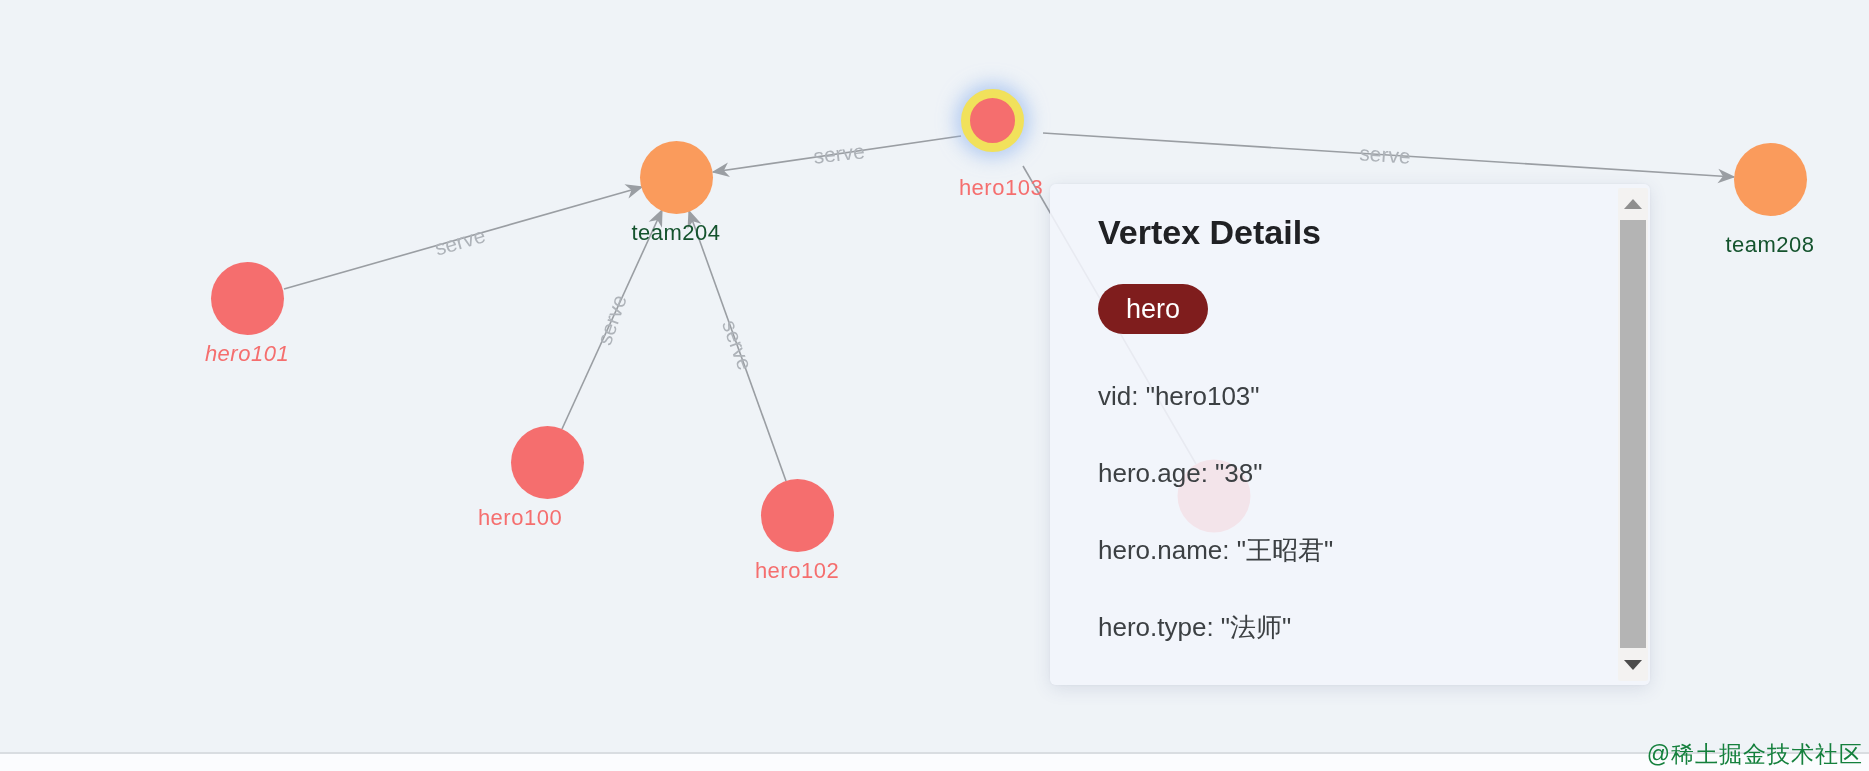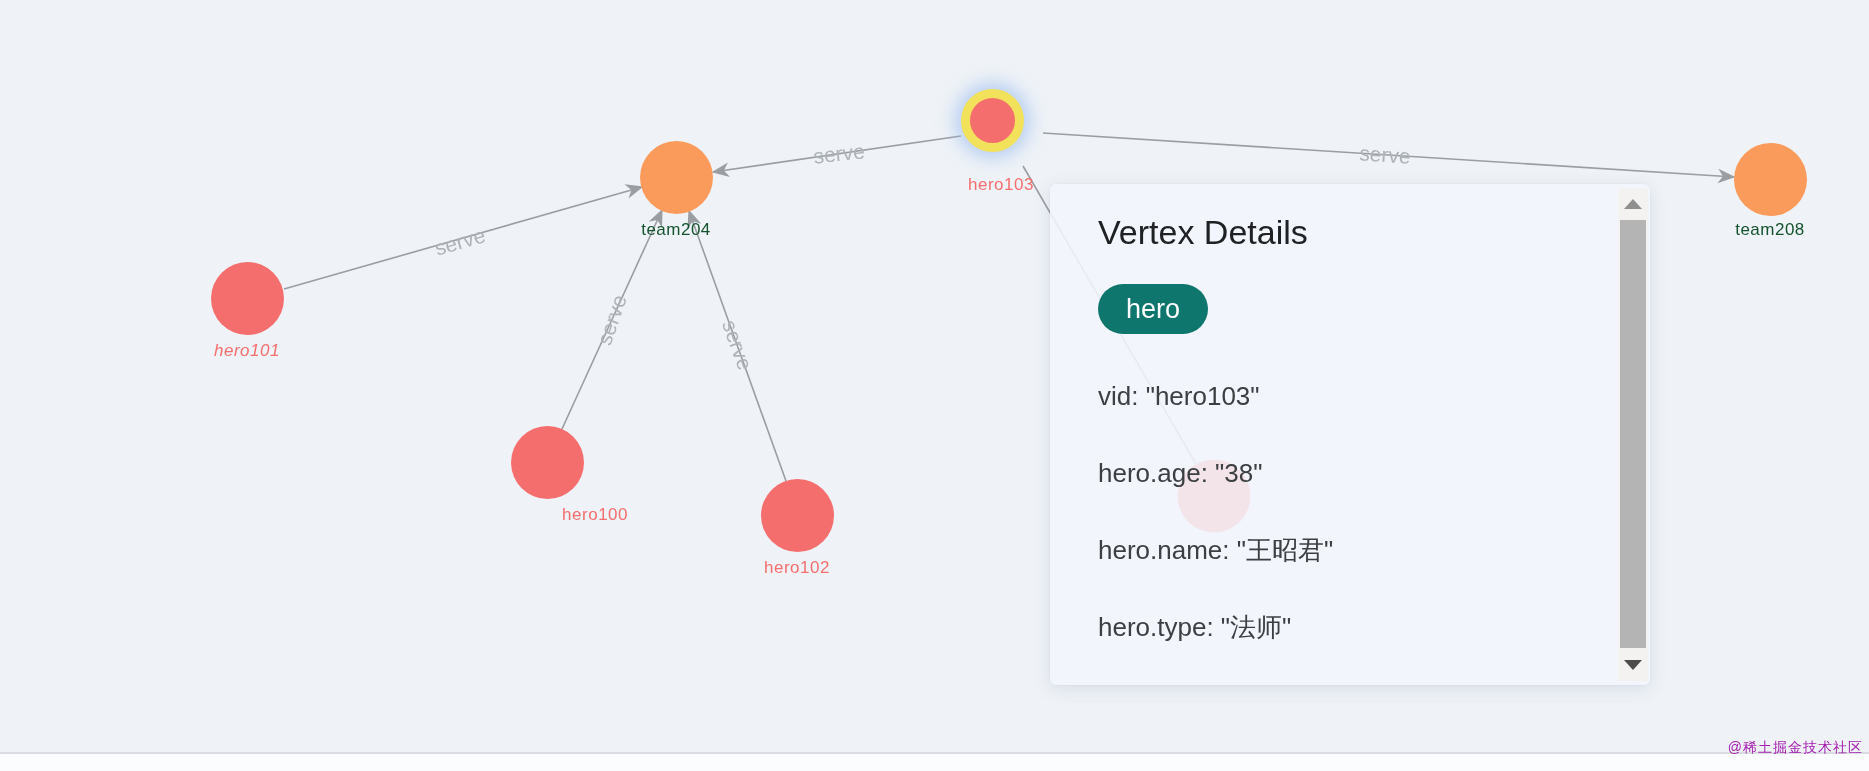--- a/index.html
+++ b/index.html
@@ -14,43 +14,43 @@
   .node{position:absolute;border-radius:50%;z-index:3;cursor:pointer;}
   .node.hero{width:73px;height:73px;background:#f56e6e;}
   .node.team{width:73px;height:73px;background:#fa9b5c;}
   .node.selected{
     width:63px;height:63px;background:#f56e6e;
     border:9px solid #f1e15b;
     box-shadow:0 0 18px 6px rgba(150,184,238,0.65);
   }
   .node-label{
     position:absolute;z-index:3;width:140px;margin-left:-70px;
-    text-align:center;font-size:17px;letter-spacing:.5px;
+    text-align:center;font-size:22px;letter-spacing:.5px;
   }
   .node-label.hero{color:#f56e6e;}
   .node-label.team{color:#14532d;}
   
   .edge-label{
     position:absolute;z-index:2;color:#aeb3b9;font-size:21px;
     transform-origin:center;white-space:nowrap;
   }
   
   .panel{
     position:absolute;left:1050px;top:184px;width:600px;height:501px;
     background:rgba(242,245,252,0.88);
     border-radius:6px;z-index:5;
     box-shadow:0 4px 18px rgba(60,80,120,0.13), 0 0 2px rgba(60,80,120,0.08);
     padding:26px 80px 0 48px;
   }
   .panel-title{
-    font-size:34px;color:#202124;line-height:44px;font-weight:400;
+    font-size:34px;color:#202124;line-height:44px;font-weight:700;
   }
   .tag-pill{
     display:inline-block;margin-top:30px;height:50px;line-height:50px;
-    padding:0 28px;border-radius:25px;background:#0f766e;color:#ffffff;
+    padding:0 28px;border-radius:25px;background:#7f1d1d;color:#ffffff;
     font-size:27px;
   }
   .prop-line{
     margin-top:47px;font-size:26px;color:#3c4043;line-height:30px;
     white-space:nowrap;
   }
   .prop-line:first-of-type{margin-top:52px;}
   
   .scrollbar{
     position:absolute;top:4px;right:2px;width:30px;height:493px;
@@ -63,21 +63,21 @@
   .tri-down{width:0;height:0;border-left:9px solid transparent;border-right:9px solid transparent;border-top:10px solid #4c4c4c;}
   .sb-thumb{
     position:absolute;left:2px;top:32px;width:26px;height:428px;
     background:#b4b4b4;cursor:pointer;
   }
   
   .bottom-border{position:absolute;left:0;top:752px;width:1869px;height:2px;background:#d9dde1;z-index:7;}
   .bottom-strip{position:absolute;left:0;top:754px;width:1869px;height:17px;background:#fbfcfe;z-index:7;}
   .watermark{
     position:absolute;right:6px;top:739px;z-index:8;
-    font-size:14px;color:#a21caf;letter-spacing:1px;
+    font-size:23px;color:#15803d;letter-spacing:1px;
   }
 </style>
 </head>
 <body>
 
 <div class="canvas">
 
   <svg class="edge-layer" width="1869" height="771">
     <defs>
       <marker id="arrow" viewBox="0 0 14 12" refX="12" refY="6" markerWidth="13" markerHeight="11" orient="auto">
@@ -97,33 +97,33 @@
   <div class="edge-label" style="left:460px;top:242px;transform:translate(-50%,-50%) rotate(-16deg);">serve</div>
   <div class="edge-label" style="left:839px;top:154px;transform:translate(-50%,-50%) rotate(-6deg);">serve</div>
   <div class="edge-label" style="left:612px;top:320px;transform:translate(-50%,-50%) rotate(-71deg);">serve</div>
   <div class="edge-label" style="left:737px;top:345px;transform:translate(-50%,-50%) rotate(70deg);">serve</div>
   <div class="edge-label" style="left:1385px;top:155px;transform:translate(-50%,-50%) rotate(4deg);">serve</div>
 
   <div class="node hero" style="left:211px;top:262px;"></div>
   <div class="node-label hero" style="left:247px;top:341px;font-style:italic;">hero101</div>
 
   <div class="node hero" style="left:511px;top:426px;"></div>
-  <div class="node-label hero" style="left:558px;top:505px;text-align:right;">hero100</div>
+  <div class="node-label hero" style="left:520px;top:505px;">hero100</div>
 
   <div class="node hero" style="left:761px;top:479px;"></div>
   <div class="node-label hero" style="left:797px;top:558px;text-align:center;">hero102</div>
 
   <div class="node selected" style="left:961px;top:89px;"></div>
   <div class="node-label hero" style="left:1001px;top:175px;">hero103</div>
 
   <div class="node team" style="left:640px;top:141px;"></div>
   <div class="node-label team" style="left:676px;top:220px;">team204</div>
 
   <div class="node team" style="left:1734px;top:143px;"></div>
-  <div class="node-label team" style="left:1770px;top:220px;">team208</div>
+  <div class="node-label team" style="left:1770px;top:232px;">team208</div>
 
   <div class="panel">
     <div class="panel-title">Vertex Details</div>
     <div class="tag-pill">hero</div>
     <div class="prop-line">vid: "hero103"</div>
     <div class="prop-line">hero.age: "38"</div>
     <div class="prop-line">hero.name: "王昭君"</div>
     <div class="prop-line">hero.type: "法师"</div>
 
     <div class="scrollbar">

